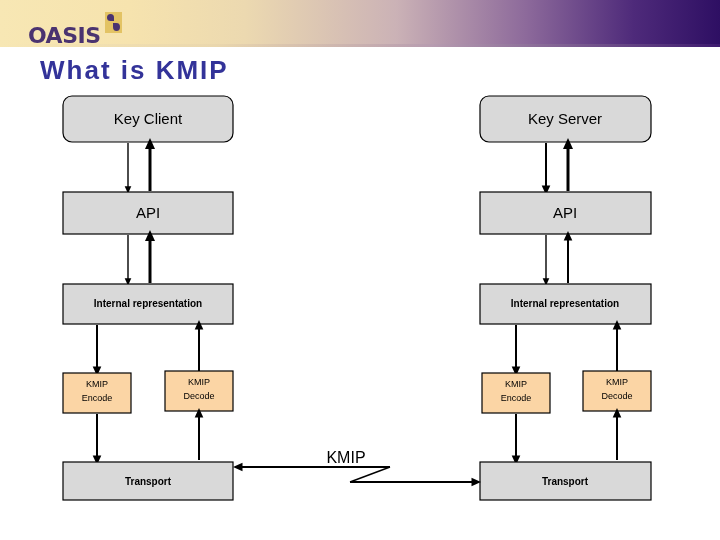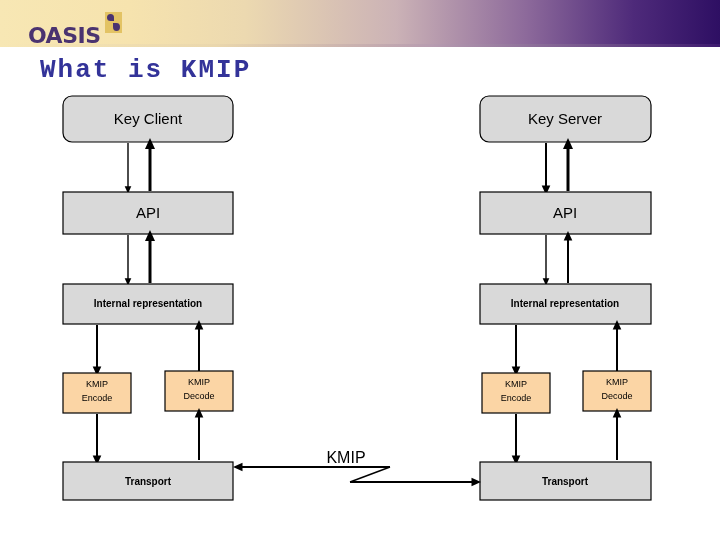--- a/index.html
+++ b/index.html
@@ -89,21 +89,21 @@
     height: 8px;
     border-radius: 0 50% 50% 50%;
     background: #4a3370;
   }
 
   
   #title {
     position: absolute;
     left: 40px;
     top: 55px;
-    font-family: Liberation Mono, monospace;
+    font-family: Liberation Sans, sans-serif;
     font-size: 26px;
     font-weight: bold;
     color: #333399;
     letter-spacing: 2px;
     white-space: nowrap;
   }
 
   
   #diagram {
     position: absolute;

